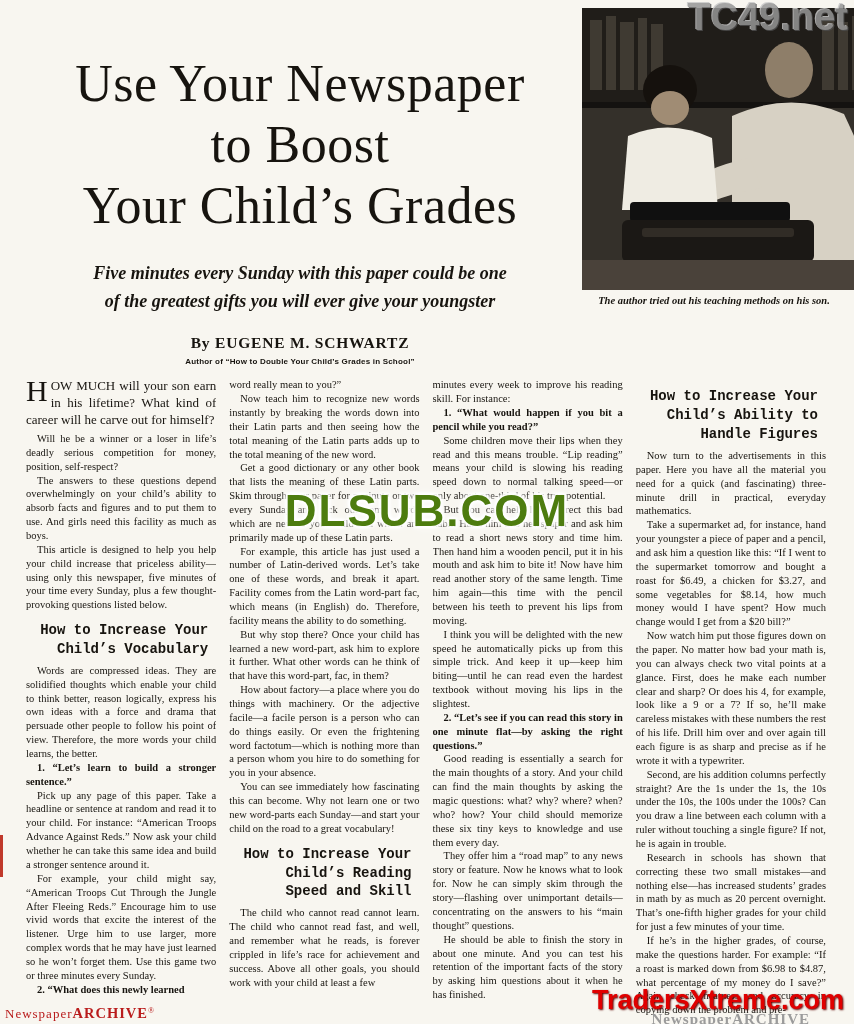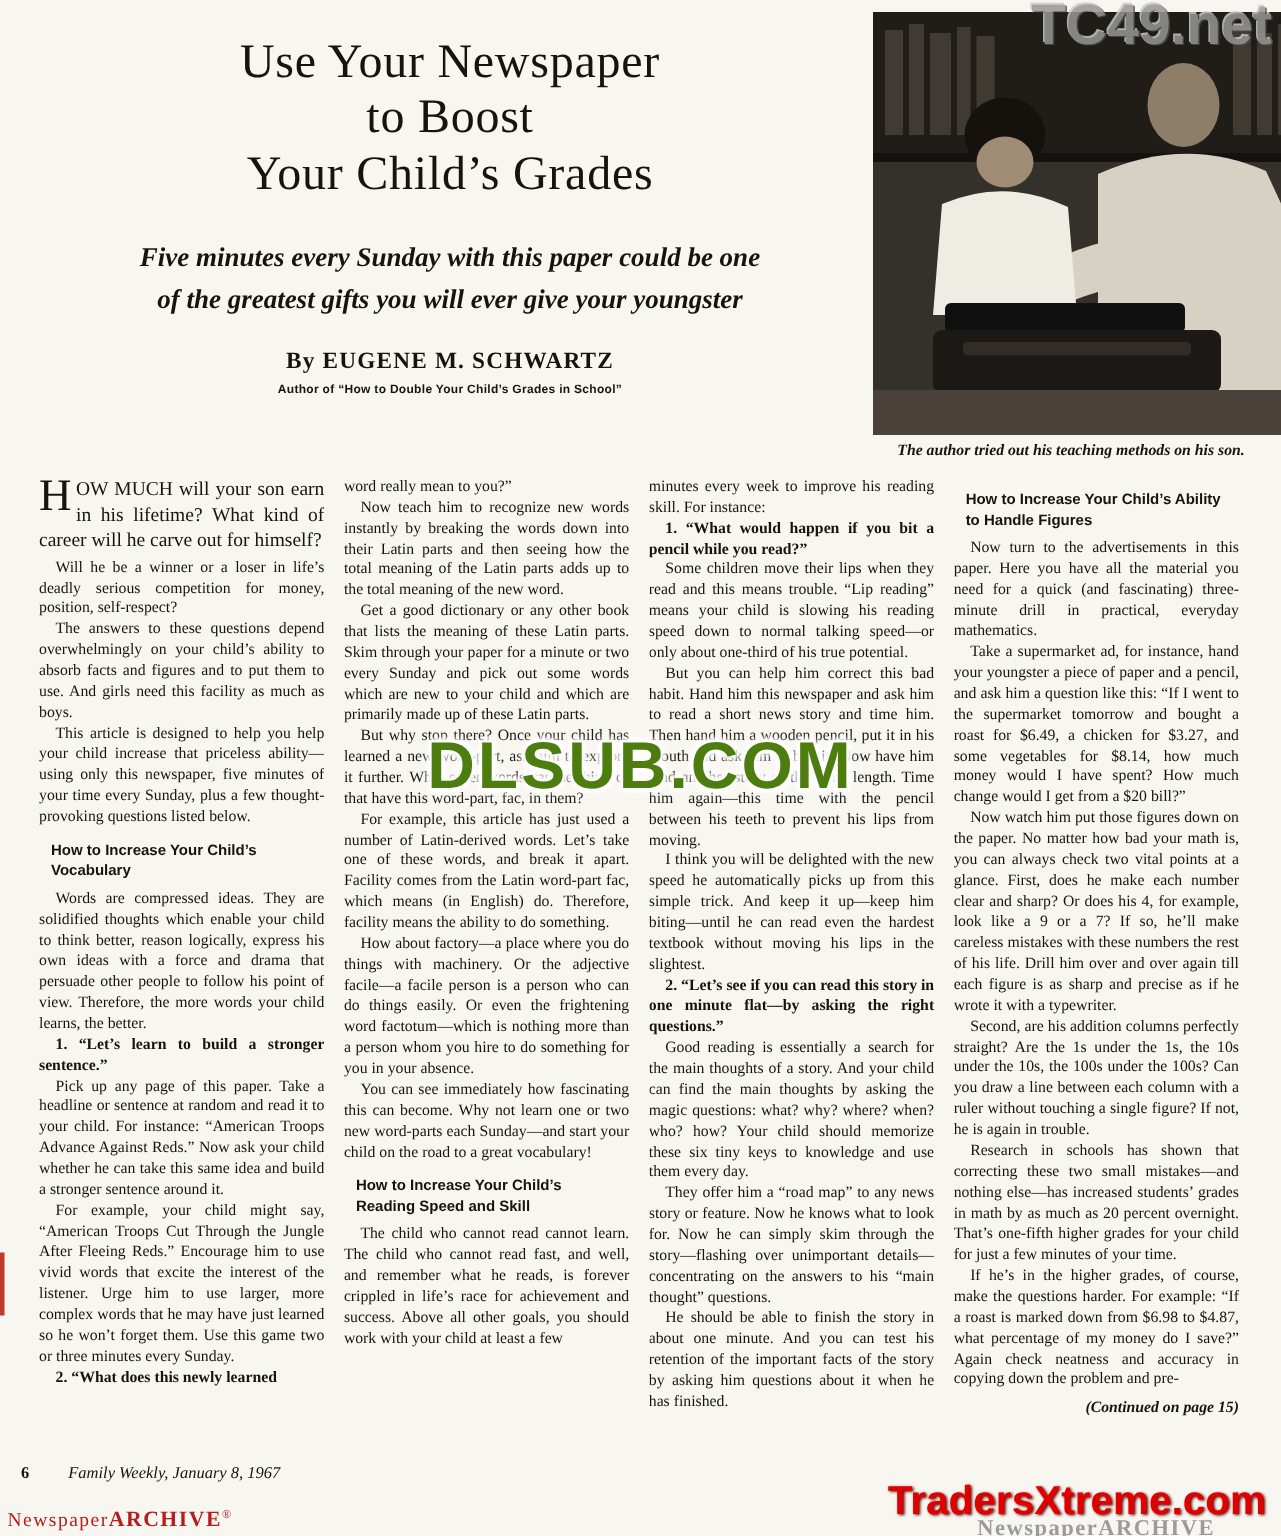--- a/index.html
+++ b/index.html
@@ -5,38 +5,38 @@
 <style>
   * { margin:0; padding:0; box-sizing:border-box; }
   body { background:#d9d9d9; font-family:"Liberation Serif", serif; }
   .page {
     position:relative; width:854px; height:1024px; margin:0 auto;
     background:#f8f6f0; color:#17140f; overflow:hidden;
   }
   
   .header-row { display:flex; padding:8px 8px 0 26px; }
   .head-left { flex:1; text-align:center; padding:14px 18px 0 10px; }
-  .title { font-weight:400; font-size:32px; line-height:1.17; letter-spacing:.5px; }
+  .title { font-weight:400; font-size:52px; line-height:1.17; letter-spacing:.5px;margin-top:32px; }
   .subtitle { margin-top:24px; font-style:italic; font-weight:bold; font-size:18px; line-height:1.55; }
   .byline { margin-top:18px; font-weight:bold; font-size:15.5px; letter-spacing:.8px; }
   .credit { margin-top:5px; font-family:"Liberation Sans",sans-serif; font-weight:bold; font-size:8px; letter-spacing:.2px; }
   .photo-wrap { width:264px; flex:none; }
   .photo { width:286px; height:282px; background:#2e2a24; overflow:hidden; }
   .caption { margin-top:5px; font-size:10.5px; font-weight:bold; font-style:italic; text-align:center; }
   
   .cols { display:flex; gap:13px; padding:12px 28px 0 26px; }
   .col { flex:1; height:650px; overflow:hidden; text-align:justify; font-size:10.5px; line-height:1.32; }
   .para { text-indent:11px; }
   .para.noindent { text-indent:0; }
   .para.lead { text-indent:0; font-size:13px; line-height:1.3; margin-bottom:3px; }
   .dropcap { float:left; font-size:30px; line-height:.82; padding:1px 3px 0 0; }
   .numbered { font-weight:bold; }
   .sec-head {
-    font-family:Liberation Sans, sans-serif; font-size:10px; font-weight:bold;
-    text-align:left; margin:9px 8px 5px; line-height:1.35;
+    font-family:Liberation Mono, monospace; font-size:14px; font-weight:bold;
+    text-align:right; margin:9px 8px 5px; line-height:1.35;
   }
   .continued { text-align:right; font-weight:bold; font-style:italic; margin-top:5px; font-size:10.5px; }
   
   .footer-line { padding:8px 0 0 14px; font-size:11px; }
   .pageno { font-weight:bold; font-style:normal; margin-right:26px; }
   .pub { font-style:italic; }
   .archive-left {
     position:absolute; left:5px; bottom:2px; font-family:"Liberation Serif",serif;
     font-size:13px; letter-spacing:1px; color:#b91c1c;
   }
@@ -124,22 +124,22 @@
         <p class="para">Words are compressed ideas. They are solidified thoughts which enable your child to think better, reason logically, express his own ideas with a force and drama that persuade other people to follow his point of view. Therefore, the more words your child learns, the better.</p>
         <p class="para numbered">1. “Let’s learn to build a stronger sentence.”</p>
         <p class="para">Pick up any page of this paper. Take a headline or sentence at random and read it to your child. For instance: “American Troops Advance Against Reds.” Now ask your child whether he can take this same idea and build a stronger sentence around it.</p>
         <p class="para">For example, your child might say, “American Troops Cut Through the Jungle After Fleeing Reds.” Encourage him to use vivid words that excite the interest of the listener. Urge him to use larger, more complex words that he may have just learned so he won’t forget them. Use this game two or three minutes every Sunday.</p>
         <p class="para numbered">2. “What does this newly learned</p>
       </div>
       <div class="col">
         <p class="para noindent">word really mean to you?”</p>
         <p class="para">Now teach him to recognize new words instantly by breaking the words down into their Latin parts and then seeing how the total meaning of the Latin parts adds up to the total meaning of the new word.</p>
         <p class="para">Get a good dictionary or any other book that lists the meaning of these Latin parts. Skim through your paper for a minute or two every Sunday and pick out some words which are new to your child and which are primarily made up of these Latin parts.</p>
+        <p class="para">For example, this article has just used a number of Latin-derived words. Let’s take one of these words, and break it apart. Facility comes from the Latin word-part fac, which means (in English) do. Therefore, facility means the ability to do something.</p>
         <p class="para">But why stop there? Once your child has learned a new word-part, ask him to explore it further. What other words can he think of that have this word-part, fac, in them?</p>
-        <p class="para">For example, this article has just used a number of Latin-derived words. Let’s take one of these words, and break it apart. Facility comes from the Latin word-part fac, which means (in English) do. Therefore, facility means the ability to do something.</p>
         <p class="para">How about factory—a place where you do things with machinery. Or the adjective facile—a facile person is a person who can do things easily. Or even the frightening word factotum—which is nothing more than a person whom you hire to do something for you in your absence.</p>
         <p class="para">You can see immediately how fascinating this can become. Why not learn one or two new word-parts each Sunday—and start your child on the road to a great vocabulary!</p>
         <h4 class="sec-head">How to Increase Your Child’s Reading Speed and Skill</h4>
         <p class="para">The child who cannot read cannot learn. The child who cannot read fast, and well, and remember what he reads, is forever crippled in life’s race for achievement and success. Above all other goals, you should work with your child at least a few</p>
       </div>
       <div class="col">
         <p class="para noindent">minutes every week to improve his reading skill. For instance:</p>
         <p class="para numbered">1. “What would happen if you bit a pencil while you read?”</p>
         <p class="para">Some children move their lips when they read and this means trouble. “Lip reading” means your child is slowing his reading speed down to normal talking speed—or only about one-third of his true potential.</p>
         <p class="para">But you can help him correct this bad habit. Hand him this newspaper and ask him to read a short news story and time him. Then hand him a wooden pencil, put it in his mouth and ask him to bite it! Now have him read another story of the same length. Time him again—this time with the pencil between his teeth to prevent his lips from moving.</p>

